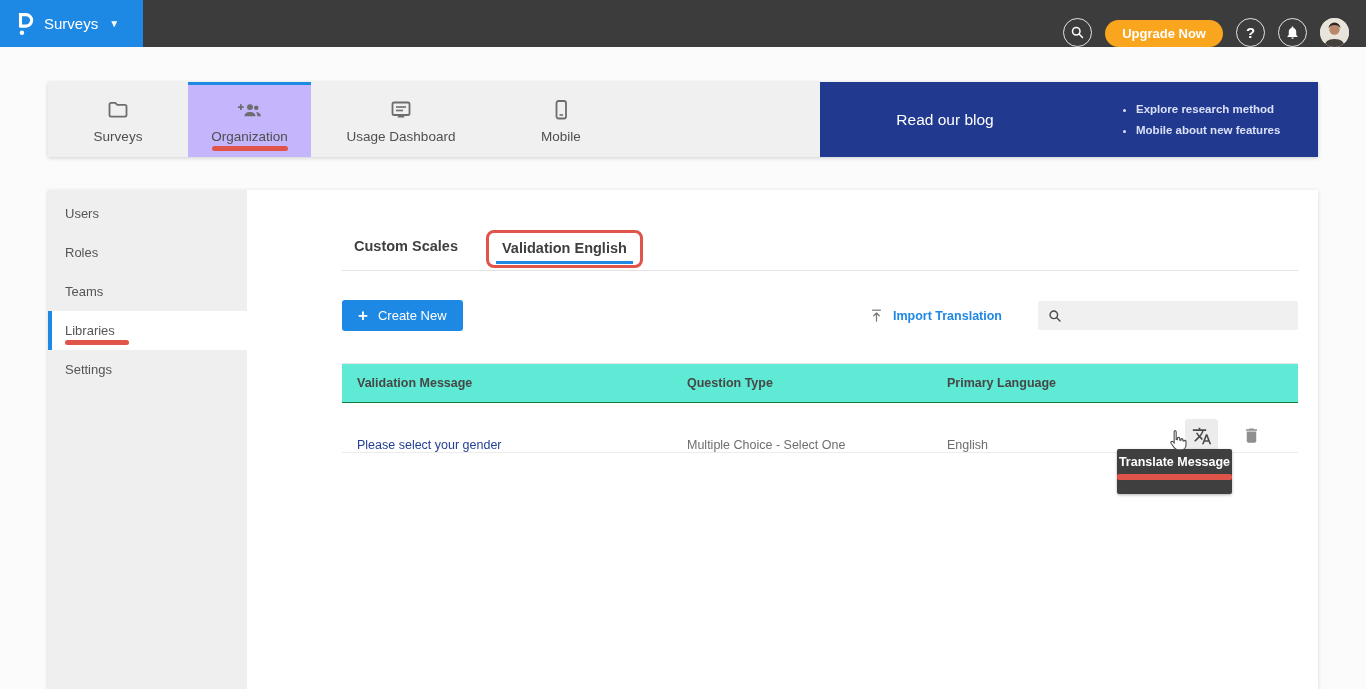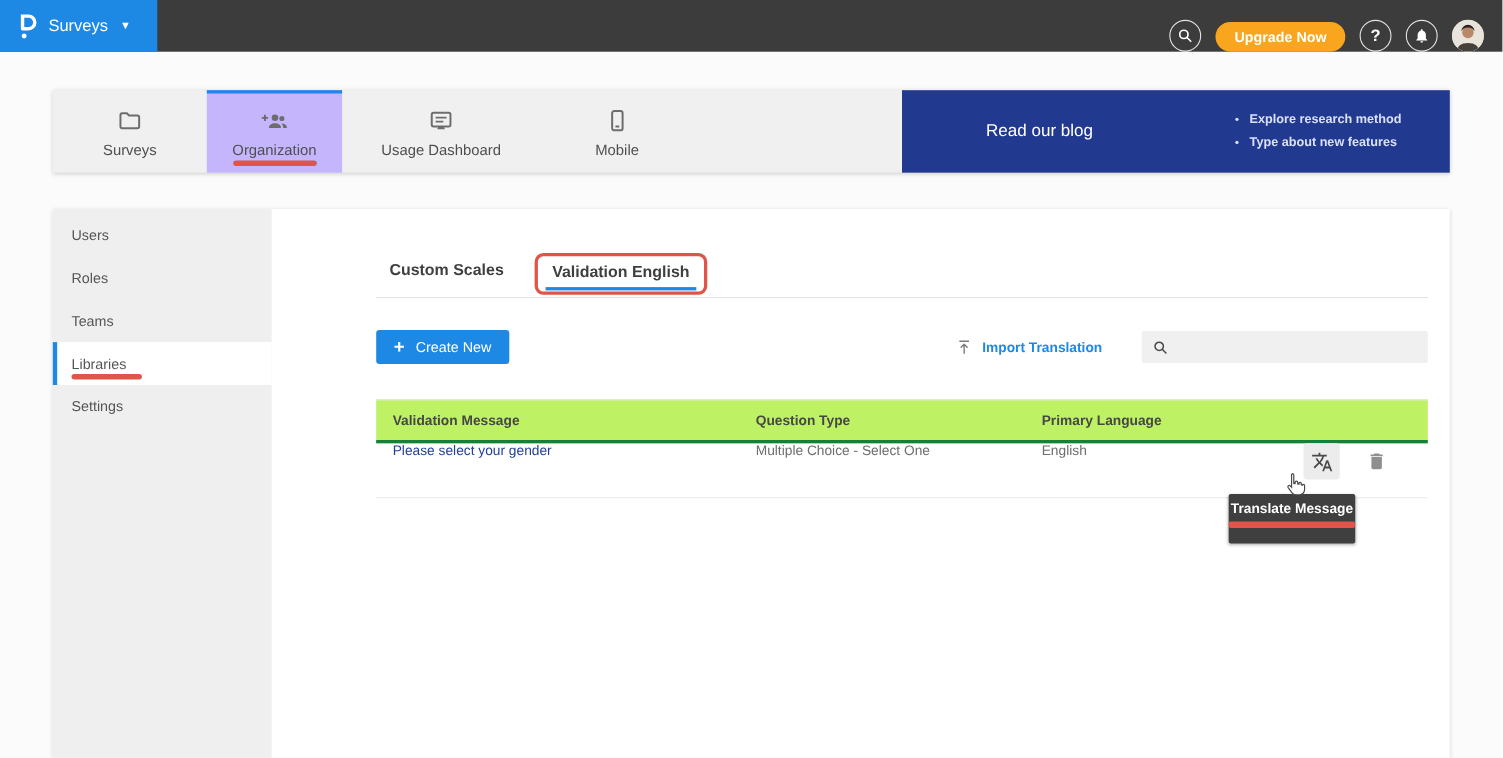--- a/index.html
+++ b/index.html
@@ -50,22 +50,22 @@
   .divider { width:956px; height:1px; background:#e3e3e3; margin-top:2px; }
   .toolbar { width:956px; margin-top:29px; display:flex; align-items:center; }
   .create-btn { height:31px; padding:0 16px; background:#1e88e5; color:#fff; border:none; border-radius:3px; font-size:13px; font-family:inherit; display:flex; align-items:center; gap:10px; cursor:pointer; }
   .create-btn .plus { font-size:17px; font-weight:bold; line-height:1; }
   .import-group { margin-left:auto; display:flex; align-items:center; gap:9px; cursor:pointer; }
   .import-label { color:#1e88e5; font-size:12.5px; font-weight:bold; }
   .searchbox { margin-left:36px; width:260px; height:29px; background:#f0f0f0; border-radius:2px; display:flex; align-items:center; padding:0 10px; gap:8px; }
   .searchbox input { border:none; outline:none; background:transparent; flex:1; font-family:inherit; font-size:12.5px; color:#444; }
   
   .vtable { width:956px; margin-top:32px; }
-  .thead { height:40px; background:#bef264; border-top:1px solid #e8e8e8; border-bottom:3px solid #15803d; display:flex; align-items:center; font-weight:bold; font-size:12.5px; color:#474747; }
-  .trow { height:50px; border-bottom:1px solid #ececec; display:flex; align-items:flex-start; font-size:12.5px; color:#6e6e6e; position:relative; }
+  .thead { height:40px; background:#5eead4; border-top:1px solid #e8e8e8; border-bottom:1px solid #15803d; display:flex; align-items:center; font-weight:bold; font-size:12.5px; color:#474747; }
+  .trow { height:50px; border-bottom:1px solid #ececec; display:flex; align-items:flex-end; font-size:12.5px; color:#6e6e6e; position:relative; }
   .col1 { width:345px; padding-left:15px; }
   .col2 { width:260px; }
   .col3 { flex:1; }
   .msg-link { color:#233f93; cursor:pointer; }
   .row-actions { position:absolute; right:30px; display:flex; align-items:center; gap:17px; }
   .icon-btn { width:33px; height:33px; border-radius:3px; display:flex; align-items:center; justify-content:center; cursor:pointer; }
   .icon-btn.hovered { background:#ececec; }
   
   .tooltip { position:absolute; left:1117px; top:449px; width:115px; background:#3f3f3f; color:#fff; font-size:12.5px; font-weight:bold; text-align:center; padding:6px 0 14px; border-radius:2px; box-shadow:0 1px 3px rgba(0,0,0,.3); z-index:5; }
   .tooltip .anno-bar { display:block; height:6px; background:#e0544a; border-radius:2px; margin-top:5px; }
@@ -157,21 +157,21 @@
           <line x1="10.5" y1="17" x2="14" y2="17" stroke="#6d6d6d" stroke-width="1.6"></line>
         </svg>
     </span>
     <span class="tab-label">Mobile</span>
   </div>
 
   <div class="banner">
     <div class="banner-title">Read our blog</div>
     <ul class="banner-bullets">
       <li>Explore research method</li>
-      <li>Type about new features</li>
+      <li>Mobile about new features</li>
     </ul>
   </div>
 </div>
 
 <div class="card">
   <div class="sidenav">
     <div class="side-item">
       <span>Users</span>
     </div>
     <div class="side-item">

